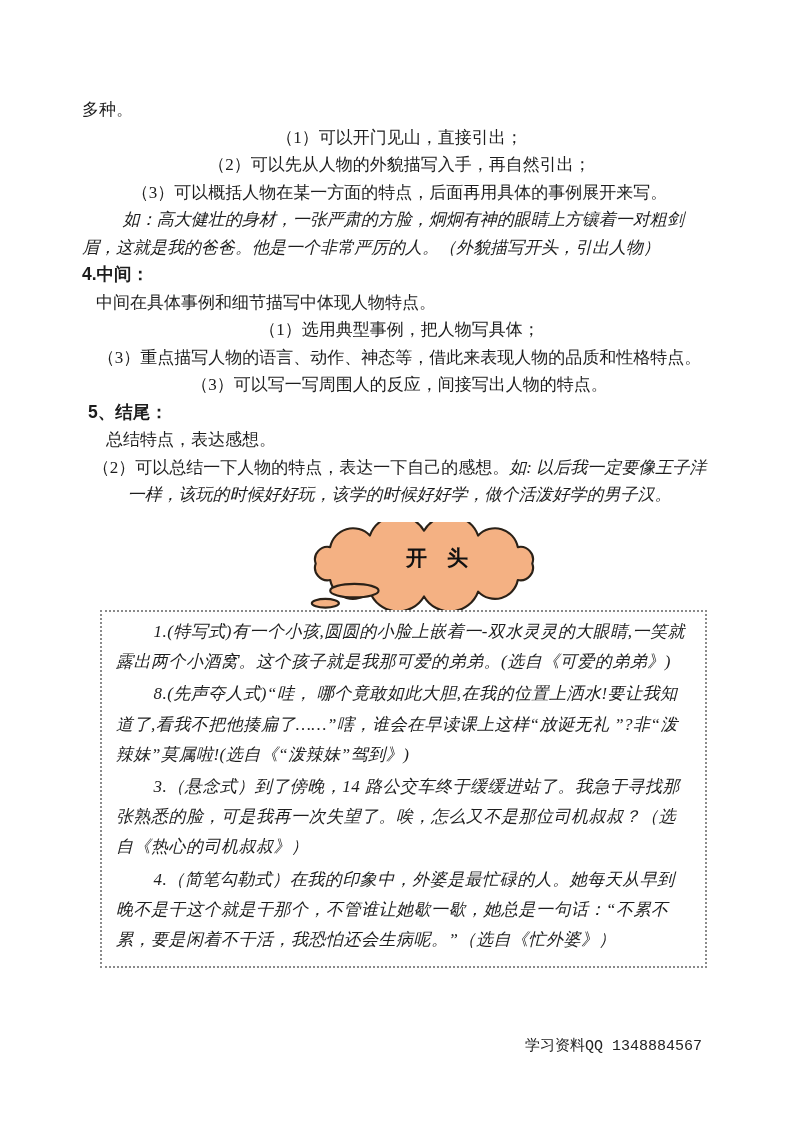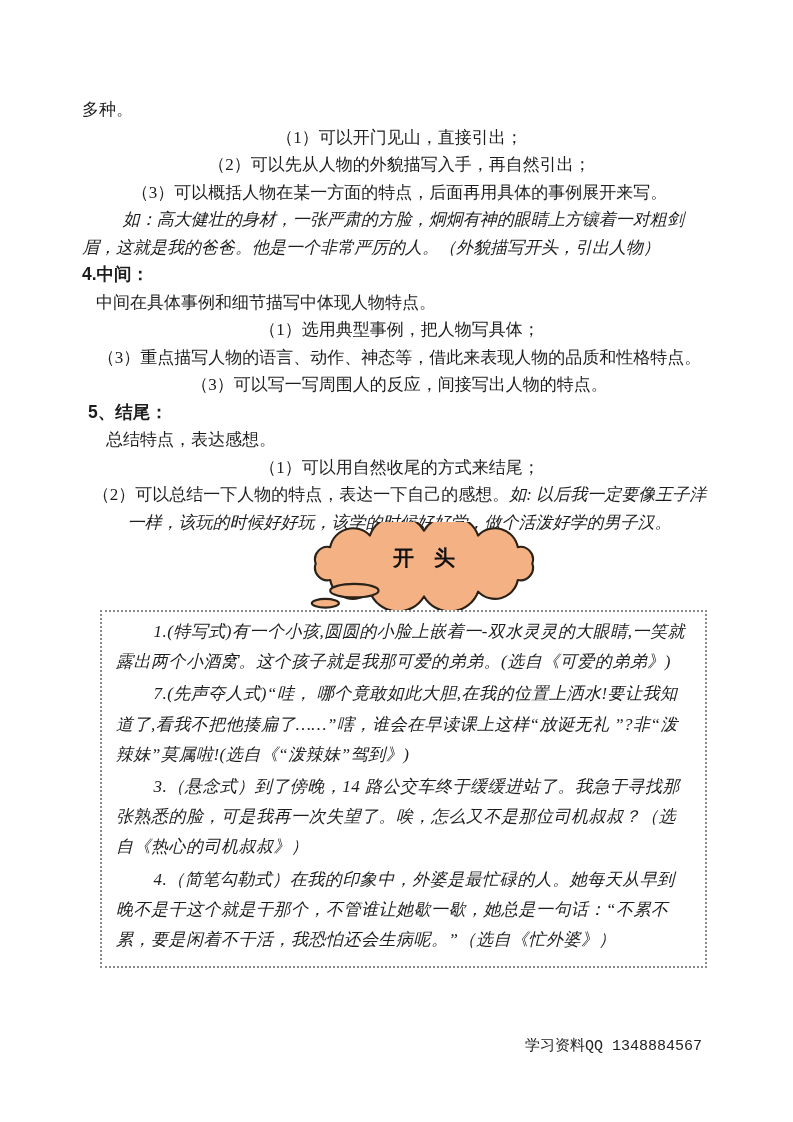--- a/index.html
+++ b/index.html
@@ -26,21 +26,21 @@
   }
   .ind-h{padding-left:6px;}
   .ind1{padding-left:14px;}
   .ind15{padding-left:24px;}
   .ti2{text-indent:2.4em;}
   .example{font-style:italic;}
   
   .bubble-wrap{position:absolute;left:296px;top:522px;width:256px;height:88px;}
   .bubble-wrap svg{display:block;}
   .bubble-label{
-    position:absolute;left:0;top:22px;width:256px;
+    position:absolute;left:13px;top:22px;width:256px;
     text-align:center;
     font-family:"Liberation Sans","DejaVu Sans",sans-serif;
     font-weight:bold;font-size:21px;letter-spacing:7px;color:#111;
     text-indent:7px;
   }
   
   .examples-box{
     position:absolute;left:100px;top:610px;width:575px;
     border:2px dotted #8a8a8a;
     padding:5px 14px 9px 14px;
@@ -66,21 +66,20 @@
     <p class="lst">（2）可以先从人物的外貌描写入手，再自然引出；</p>
     <p class="lst">（3）可以概括人物在某一方面的特点，后面再用具体的事例展开来写。</p>
     <p class="example ti2">如：高大健壮的身材，一张严肃的方脸，炯炯有神的眼睛上方镶着一对粗剑眉，这就是我的爸爸。他是一个非常严厉的人。（外貌描写开头，引出人物）</p>
     <p class="heading">4.中间：</p>
     <p class="ind1">中间在具体事例和细节描写中体现人物特点。</p>
     <p class="lst">（1）选用典型事例，把人物写具体；</p>
     <p class="lst">（3）重点描写人物的语言、动作、神态等，借此来表现人物的品质和性格特点。</p>
     <p class="lst">（3）可以写一写周围人的反应，间接写出人物的特点。</p>
     <p class="heading ind-h">5、结尾：</p>
     <p class="ind15">总结特点，表达感想。</p>
-    <p class="lst">（1）可以用自然收尾的方式来结尾；</p>
     <p class="lst"><span>（2）可以总结一下人物的特点，表达一下自己的感想。</span><span class="example">如: 以后我一定要像王子洋一样，该玩的时候好好玩，该学的时候好好学，做个活泼好学的男子汉。</span></p>
   </div>
 
   <div class="bubble-wrap">
     <svg width="256" height="88" viewBox="0 -3 256 91">
       <g stroke="#2a2118" stroke-width="2.2" fill="#F4B183" stroke-linejoin="round">
         <path d="M16,40
                  A13,13 0 0 1 31,23
                  A24,24 0 0 1 72,11
                  A31,31 0 0 1 128,6
@@ -95,20 +94,20 @@
                  A13,13 0 0 1 16,40 Z"></path>
         <ellipse cx="56" cy="68" rx="25" ry="7"></ellipse>
         <ellipse cx="26" cy="81" rx="14" ry="4.5"></ellipse>
       </g>
     </svg>
     <div class="bubble-label">开 头</div>
   </div>
 
   <div class="examples-box">
     <p>1.(特写式)有一个小孩,圆圆的小脸上嵌着一-双水灵灵的大眼睛,一笑就露出两个小酒窝。这个孩子就是我那可爱的弟弟。(选自《可爱的弟弟》)</p>
-    <p>7.(先声夺人式)“哇，  哪个竟敢如此大胆,在我的位置上洒水!要让我知道了,看我不把他揍扁了……”嗐，谁会在早读课上这样“放诞无礼 ”?非“泼辣妹”莫属啦!(选自《“泼辣妹”驾到》)</p>
+    <p>8.(先声夺人式)“哇，  哪个竟敢如此大胆,在我的位置上洒水!要让我知道了,看我不把他揍扁了……”嗐，谁会在早读课上这样“放诞无礼 ”?非“泼辣妹”莫属啦!(选自《“泼辣妹”驾到》)</p>
     <p>3.（悬念式）到了傍晚，14 路公交车终于缓缓进站了。我急于寻找那张熟悉的脸，可是我再一次失望了。唉，怎么又不是那位司机叔叔？（选自《热心的司机叔叔》）</p>
     <p>4.（简笔勾勒式）在我的印象中，外婆是最忙碌的人。她每天从早到晚不是干这个就是干那个，不管谁让她歇一歇，她总是一句话：“不累不累，要是闲着不干活，我恐怕还会生病呢。”（选自《忙外婆》）</p>
   </div>
 
   <div class="footer">学习资料QQ  1348884567</div>
 
 </div>
 
 </body></html>

